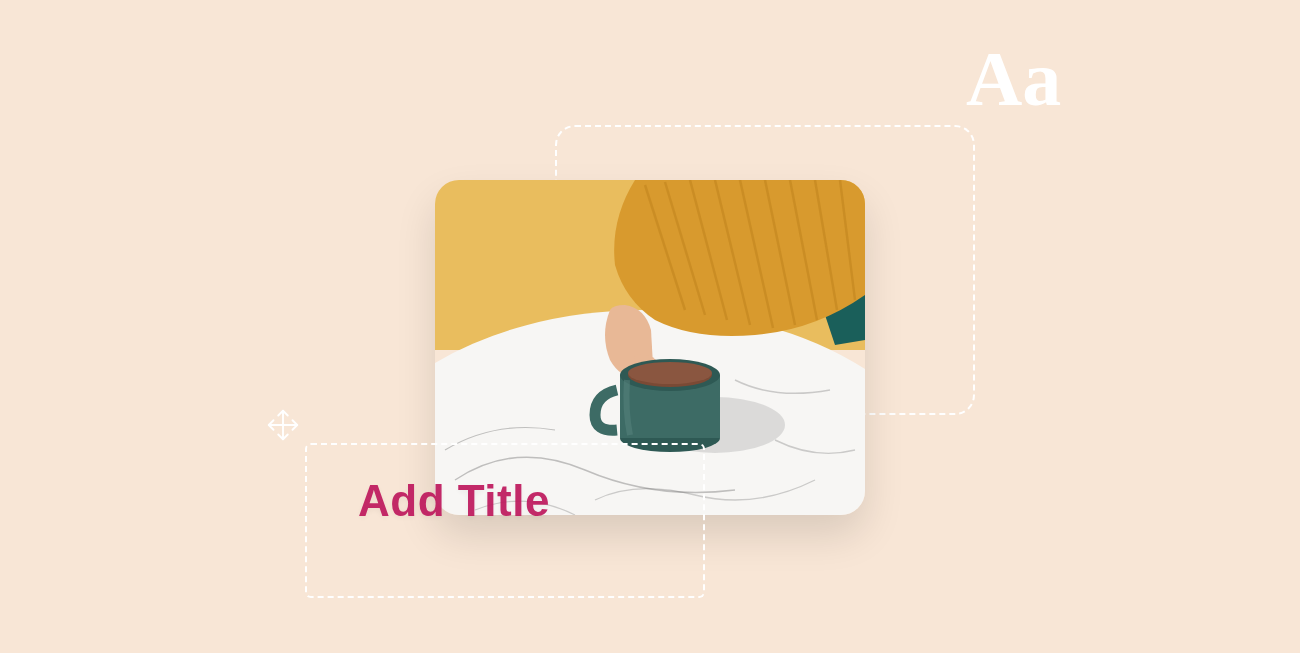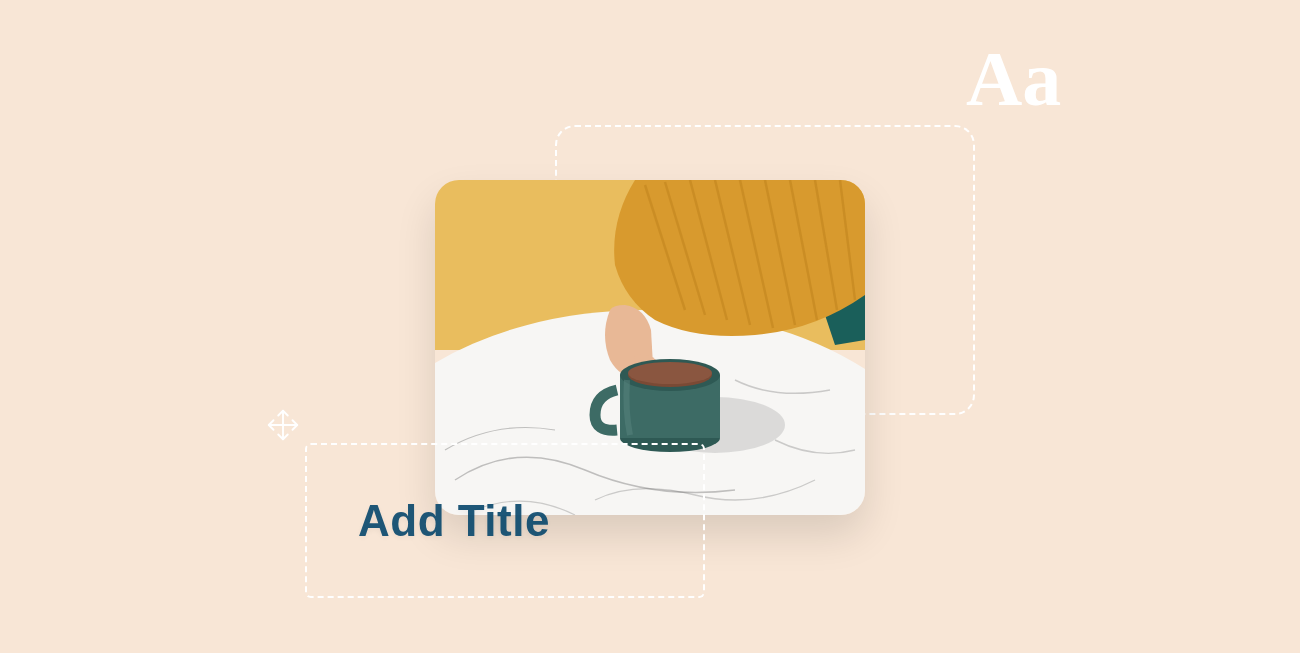--- a/index.html
+++ b/index.html
@@ -45,25 +45,25 @@
       left: 305px;
       top: 443px;
       width: 400px;
       height: 155px;
       border: 2px dashed #ffffff;
       border-radius: 6px;
     }
     .title-placeholder {
       position: absolute;
       left: 358px;
-      top: 496px;
+      top: 476px;
       font-size: 44px;
       font-weight: 800;
       letter-spacing: 0.5px;
-      color: #0c4a6e;
+      color: #be185d;
       opacity: 0.92;
       text-shadow: 0 2px 6px rgba(0,0,0,0.06);
     }
     .move-handle {
       position: absolute;
       left: 263px;
       top: 405px;
       width: 40px;
       height: 40px;
       display: flex;

